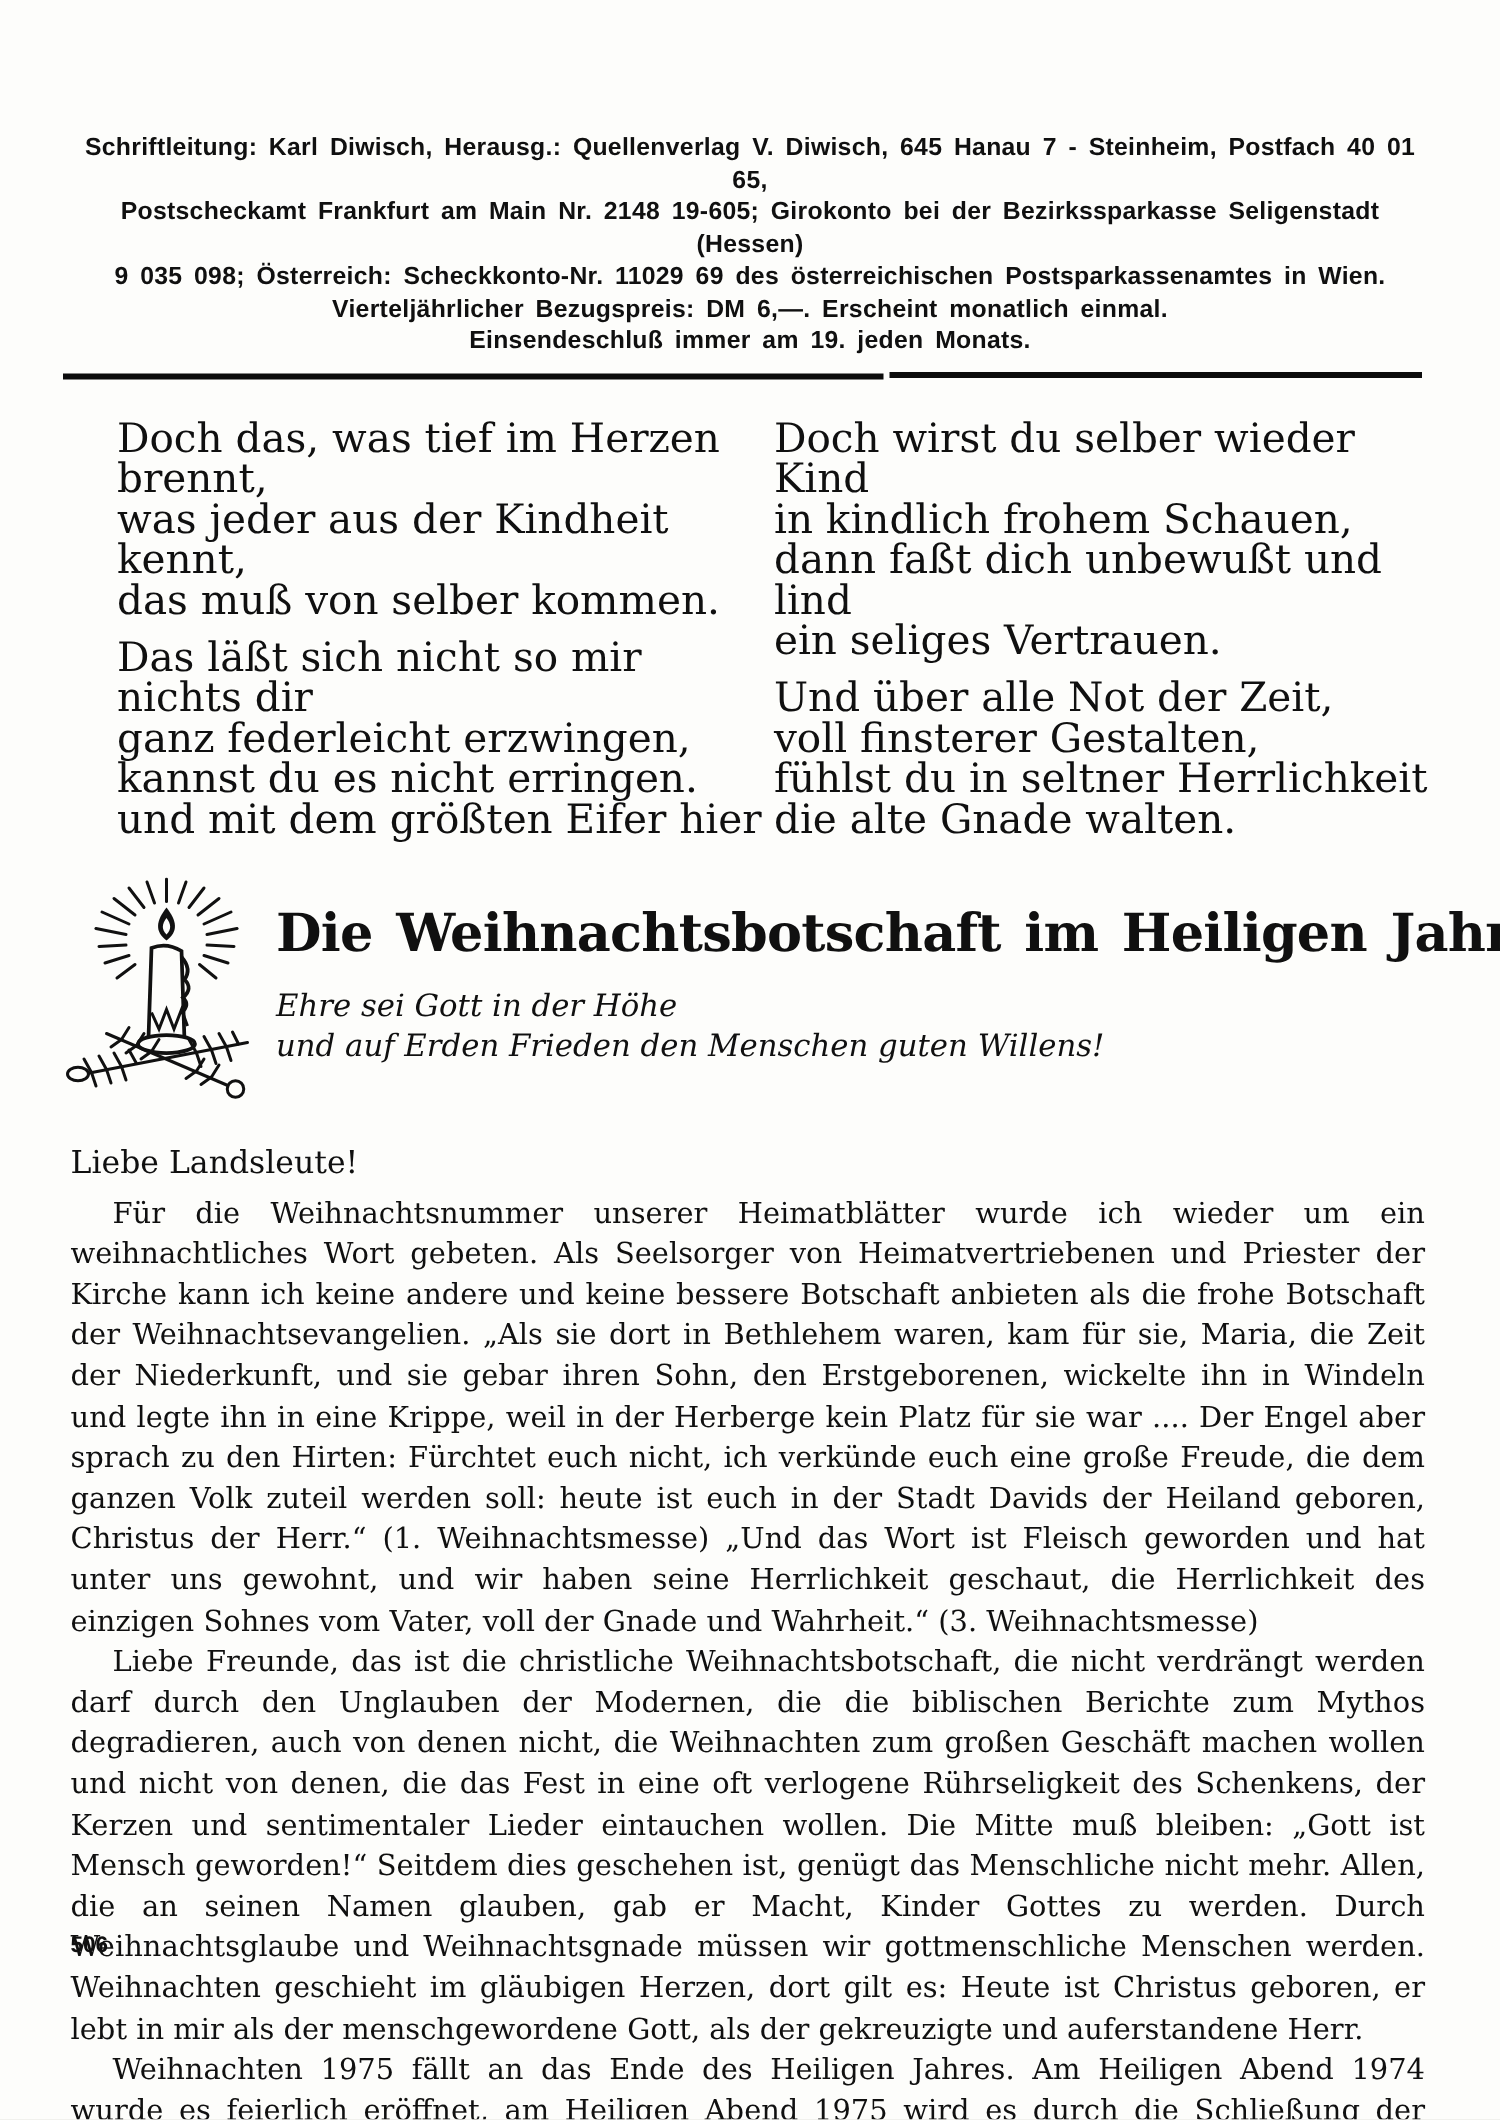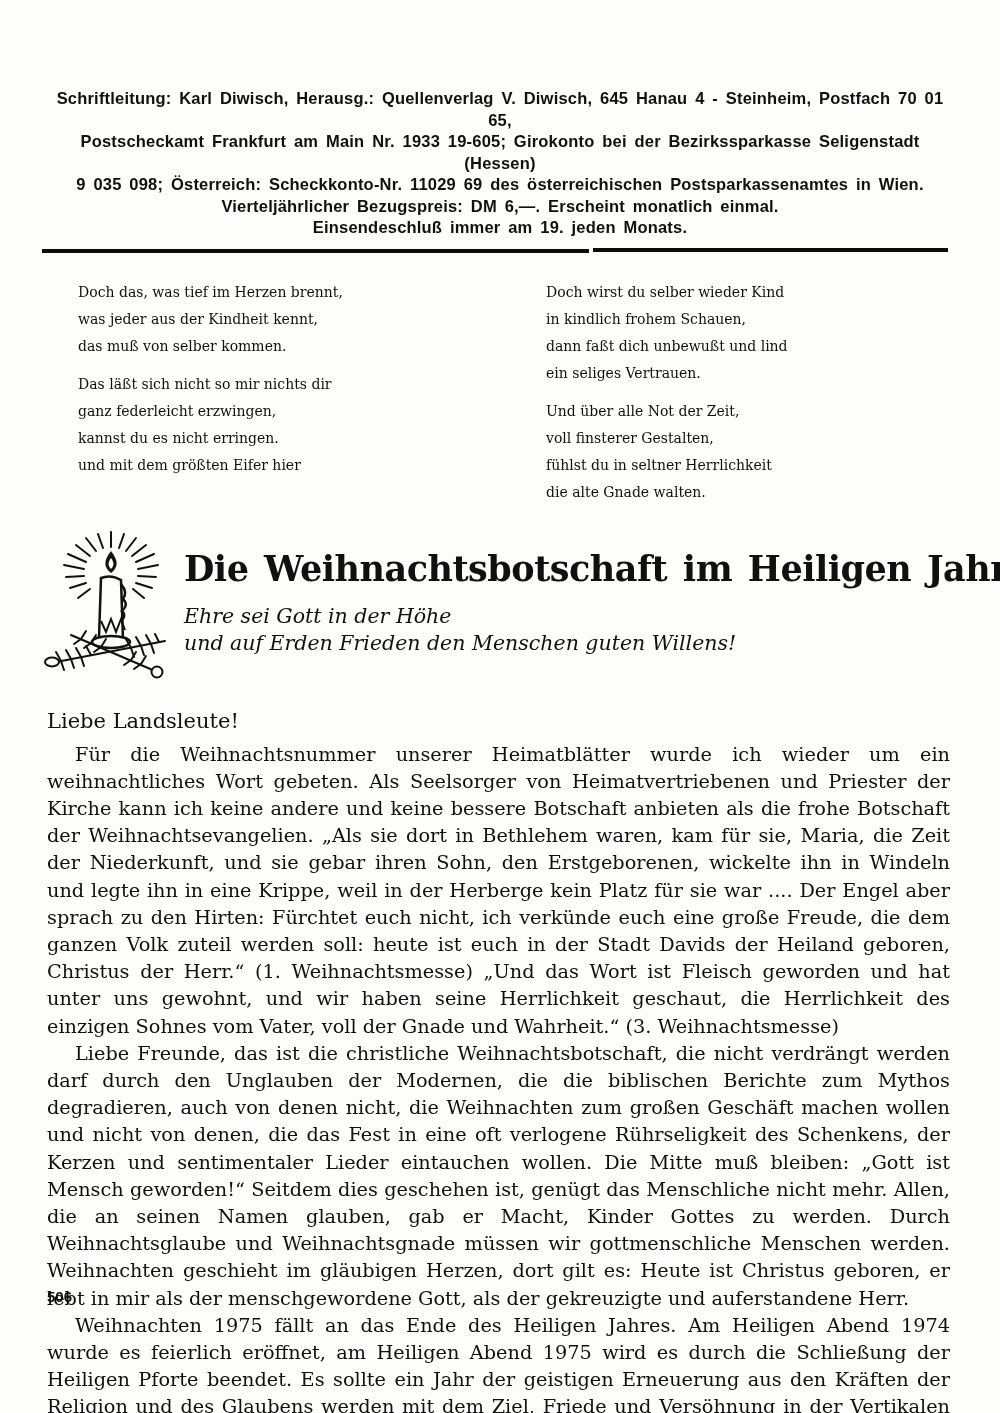--- a/index.html
+++ b/index.html
@@ -27,21 +27,21 @@
   
   .rule-row { margin: 9px 42px 0 42px; height: 7px; position: relative; }
   .rule-seg { position: absolute; background: #0c0c0c; height: 4.5px; }
   .rule-seg.left  { left: 0;  top: 1px; width: 547px; }
   .rule-seg.right { left: 551px; top: 0; width: 355px; }
   
   .poem {
     display: flex;
     margin: 24px 48px 0 78px;
     font-family: "DejaVu Serif", serif;
-    font-size: 14px;
+    font-size: 27px;
     line-height: 27px;
   }
   .poem-col { width: 468px; }
   .poem-col + .poem-col { width: auto; }
   .stanza { margin: 0 0 11px 0; }
   
   .head-block { display: flex; margin: 14px 40px 0 42px; }
   .vignette { width: 132px; height: 150px; flex: none; }
   .head-col { margin-left: 10px; min-width: 0; }
   .article-title {
@@ -85,22 +85,22 @@
     font-size: 15px;
   }
   .vignette svg line, .vignette svg path.stroke { stroke: #111; fill: none; }
 </style>
 </head>
 <body>
 
 <div class="page">
 
   <div class="masthead">
-    <div class="mline">Schriftleitung: Karl Diwisch, Herausg.: Quellenverlag V. Diwisch, 645 Hanau 4 - Steinheim, Postfach 70 01 65,</div>
-    <div class="mline">Postscheckamt Frankfurt am Main Nr. 1933 19-605; Girokonto bei der Bezirkssparkasse Seligenstadt (Hessen)</div>
+    <div class="mline">Schriftleitung: Karl Diwisch, Herausg.: Quellenverlag V. Diwisch, 645 Hanau 7 - Steinheim, Postfach 40 01 65,</div>
+    <div class="mline">Postscheckamt Frankfurt am Main Nr. 2148 19-605; Girokonto bei der Bezirkssparkasse Seligenstadt (Hessen)</div>
     <div class="mline">9 035 098; Österreich: Scheckkonto-Nr. 11029 69 des österreichischen Postsparkassenamtes in Wien.</div>
     <div class="mline">Vierteljährlicher Bezugspreis: DM 6,—. Erscheint monatlich einmal.</div>
     <div class="mline">Einsendeschluß immer am 19. jeden Monats.</div>
   </div>
 
   <div class="rule-row">
     <span class="rule-seg left"></span>
     <span class="rule-seg right"></span>
   </div>
 

